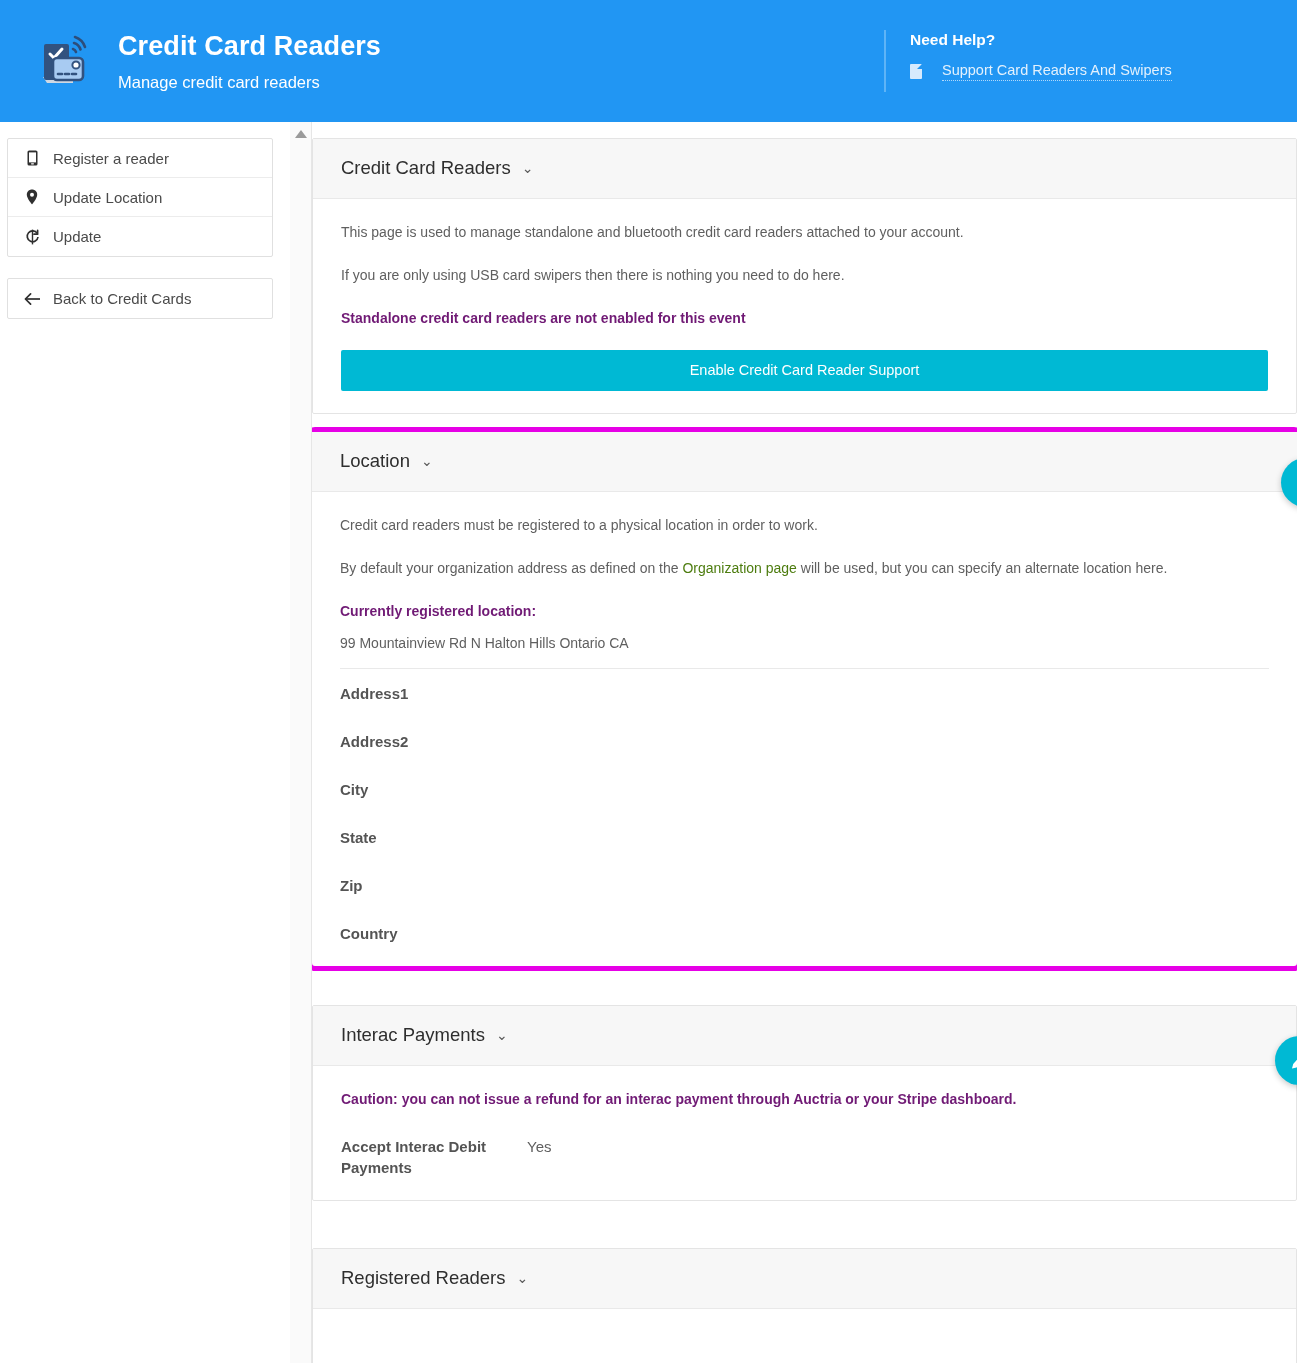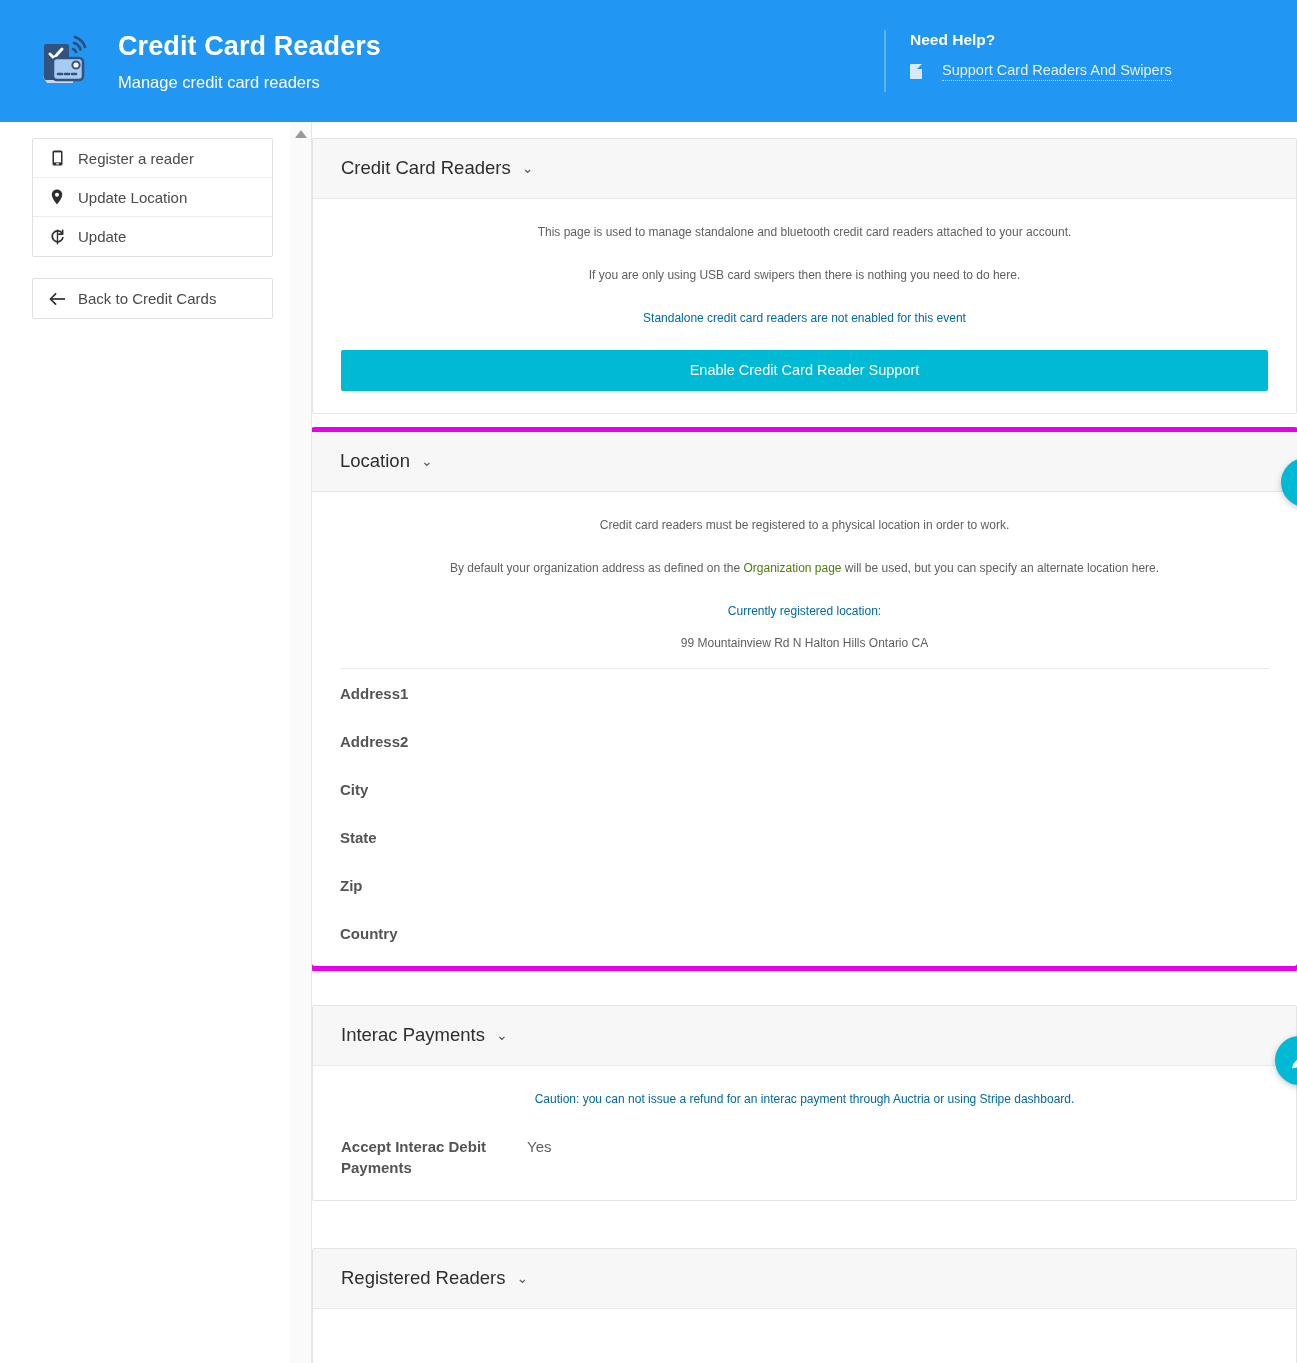--- a/index.html
+++ b/index.html
@@ -92,21 +92,21 @@
     display: flex;
     height: 1241px;
     background: #ffffff;
     align-items: flex-start;
   }
 
   
   .sidebar {
     width: 290px;
     flex: 0 0 290px;
-    padding: 16px 17px 0 32px;
+    padding: 16px 17px 0 7px;
   }
   .menu-box {
     border: 1px solid #e0e0e0;
     background: #ffffff;
     border-radius: 2px;
   }
   .menu-box + .menu-box { margin-top: 21px; }
   .menu-item {
     display: flex;
     align-items: center;
@@ -190,28 +190,27 @@
     line-height: 24px;
   }
   .chev {
     margin-left: 11px;
     color: #5a5a5a;
     font-size: 14px;
     line-height: 24px;
   }
   .panel-body { padding: 22px 28px 22px 28px; }
   .ptext {
-    font-size: 12px;
+    font-size: 14px;
     color: #5f5f5f;
     line-height: 22px;
     margin-bottom: 21px;
-    text-align: center;
   }
   .ptext:last-child { margin-bottom: 0; }
-  .ptext.bold { font-weight: normal; color: #0369a1; }
+  .ptext.bold { font-weight: bold; color: #701a75; }
   .link { color: #4d7c0f; text-decoration: none; cursor: pointer; }
 
   .cta-button {
     display: block;
     width: 100%;
     background: #00b9d4;
     color: #ffffff;
     font-size: 14.5px;
     text-align: center;
     padding: 12px 0 13px;
@@ -421,21 +420,21 @@
         <button class="fab-edit">
           <svg width="21" height="21" viewBox="0 0 21 21">
             <path d="M14.4 2.6 L18.4 6.6 L7.6 17.4 L3 18.6 L4.2 14 Z" fill="#ffffff"></path>
           </svg>
         </button>
         <div class="panel-head">
           <span class="panel-title">Interac Payments</span>
           <span class="chev">⌄</span>
         </div>
         <div class="panel-body">
-          <p class="ptext bold" style="margin-bottom:12px">Caution: you can not issue a refund for an interac payment through Auctria or using Stripe dashboard.</p>
+          <p class="ptext bold" style="margin-bottom:12px">Caution: you can not issue a refund for an interac payment through Auctria or your Stripe dashboard.</p>
           <div class="field-row" style="padding-bottom:0">
             <div class="field-label">Accept Interac Debit Payments</div>
             <div class="field-value">Yes</div>
           </div>
         </div>
       </div>
 
       <div class="panel" style="margin-top:47px">
         <div class="panel-head">
           <span class="panel-title">Registered Readers</span>

